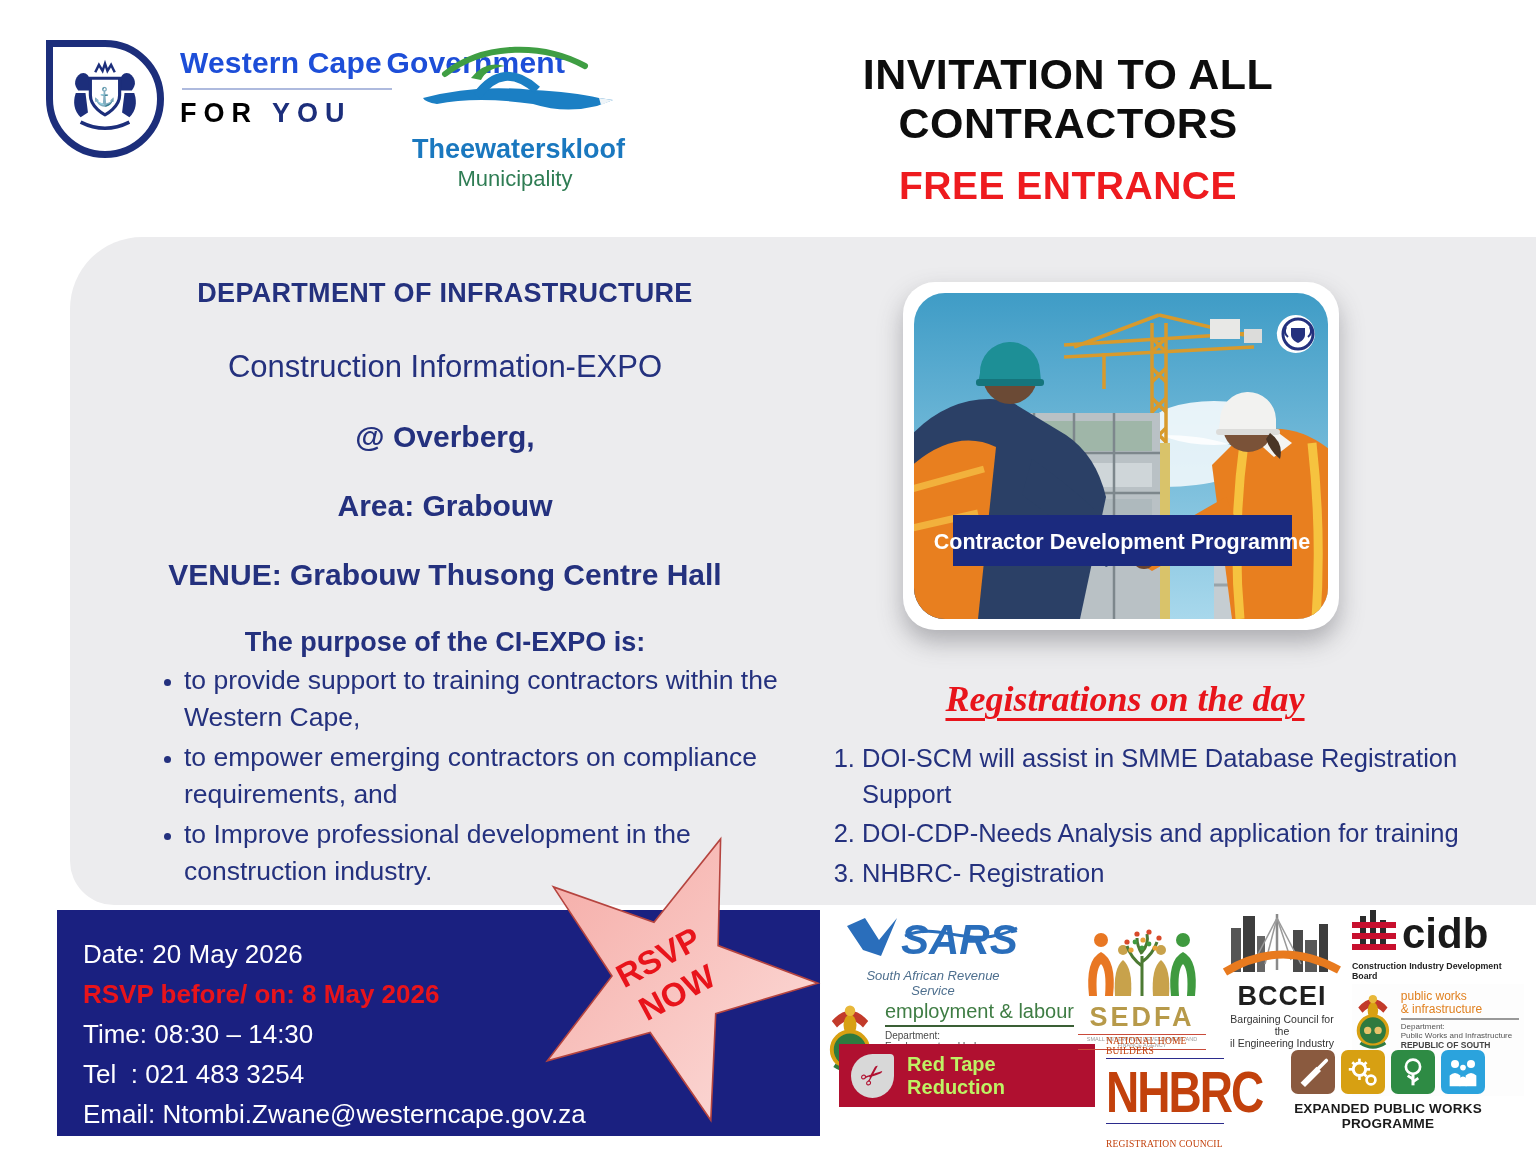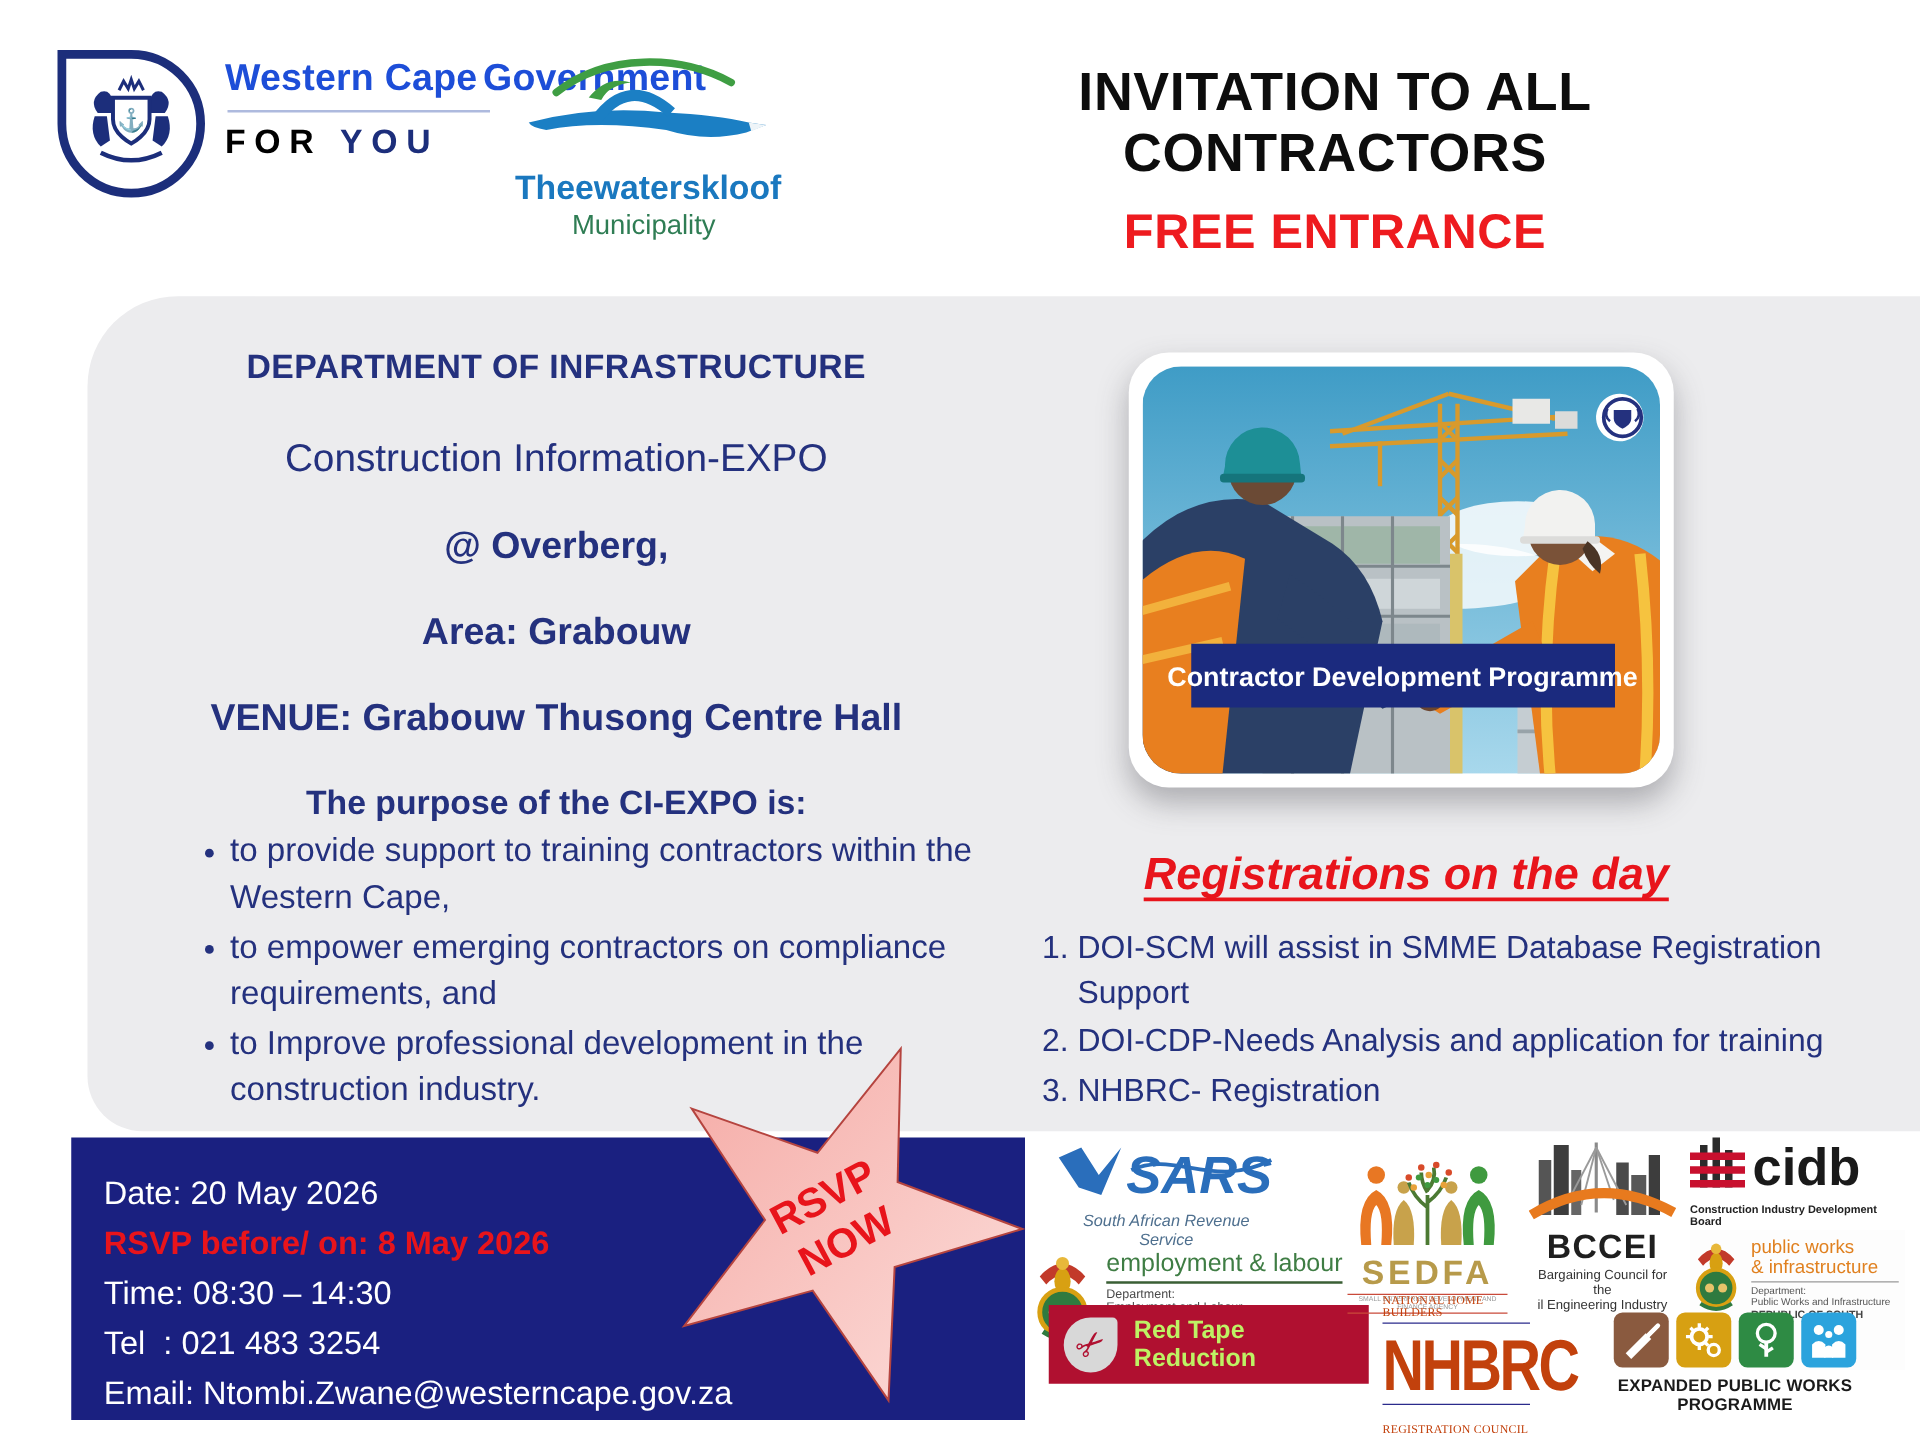--- a/index.html
+++ b/index.html
@@ -34,21 +34,21 @@
   .bullets ul{margin:0;padding-left:32px;}
   .bullets li{font-size:26.5px;line-height:1.4;color:#24317e;margin-bottom:3px;text-align:left;}
   .bullets li::marker{color:#24317e;font-size:22px;}
   
   .photo-card{position:absolute;left:903px;top:282px;width:436px;height:348px;background:#fff;
               border-radius:32px;box-shadow:0 12px 24px rgba(70,70,80,.38);}
   .photo-inner{position:absolute;left:11px;top:11px;width:414px;height:326px;border-radius:31px;overflow:hidden;}
   
   .reg-head{position:absolute;left:845px;top:678px;width:560px;text-align:center;
             font-size:36px;font-weight:bold;font-style:italic;color:#e8141b;
-            text-decoration:underline;text-decoration-thickness:3px;text-underline-offset:7px;}
+            text-decoration:underline;text-decoration-thickness:3px;text-underline-offset:7px;font-family:Liberation Serif, serif;}
   .reg-list{position:absolute;left:826px;top:740px;width:648px;}
   .reg-list ol{margin:0;padding-left:36px;}
   .reg-list li{font-size:25.5px;line-height:1.42;color:#24317e;margin-bottom:3px;}
   .reg-list li::marker{color:#24317e;}
   
   .blue-bar{position:absolute;left:57px;top:910px;width:763px;height:226px;background:#1a2080;}
   .contact{position:absolute;left:26px;top:24px;}
   .contact .cl{display:block;font-size:26px;line-height:40px;color:#ffffff;white-space:pre-wrap;}
   .contact .cl-red{color:#e8141b;font-weight:bold;}
   
@@ -78,21 +78,21 @@
               letter-spacing:-2px;line-height:1;transform:scaleY(1.25);transform-origin:top;margin-top:4px;}
   .nhbrc-bot{font-size:9.5px;border-top:1.5px solid #2b2b8c;padding-top:15px;margin-top:14px;letter-spacing:.2px;}
   .bccei{left:1222px;top:908px;width:120px;text-align:center;}
   .bccei-name{font-size:27px;font-weight:800;color:#1f1f1f;letter-spacing:1px;line-height:1.05;}
   .bccei-l1{font-size:10.5px;color:#333;margin-top:3px;}
   .bccei-l2{font-size:10.5px;color:#333;}
   .cidb{left:1352px;top:908px;width:168px;text-align:left;}
   .cidb-tag{font-size:8.8px;font-weight:bold;color:#222;margin-top:1px;}
   .pwi{left:1352px;top:984px;width:172px;height:106px;background:#fdfdfd;display:flex;gap:7px;
        align-items:flex-start;padding-top:6px;}
-  .pwi-t{font-size:15px;color:#e0801f;line-height:1.05;}
+  .pwi-t{font-size:12px;color:#e0801f;line-height:1.05;}
   .pwi-rule{width:118px;height:1.5px;background:#999;margin:3px 0 2px 0;}
   .pwi-d{font-size:8px;color:#555;}
   .pwi-l3{font-size:8.5px;font-weight:bold;color:#444;}
   .epwp{left:1270px;top:1050px;width:236px;text-align:center;}
   .epwp-row{display:flex;gap:6px;justify-content:center;}
   .sq{width:44px;height:44px;border-radius:7px;display:flex;align-items:center;justify-content:center;}
   .sq-brown{background:#8a5a3f;} .sq-gold{background:#d7a012;} .sq-green{background:#2e8b44;} .sq-blue{background:#2ba3dd;}
   .epwp-label{font-size:13.5px;font-weight:bold;color:#1a1a1a;margin-top:7px;letter-spacing:.2px;}
 </style>
 </head>

